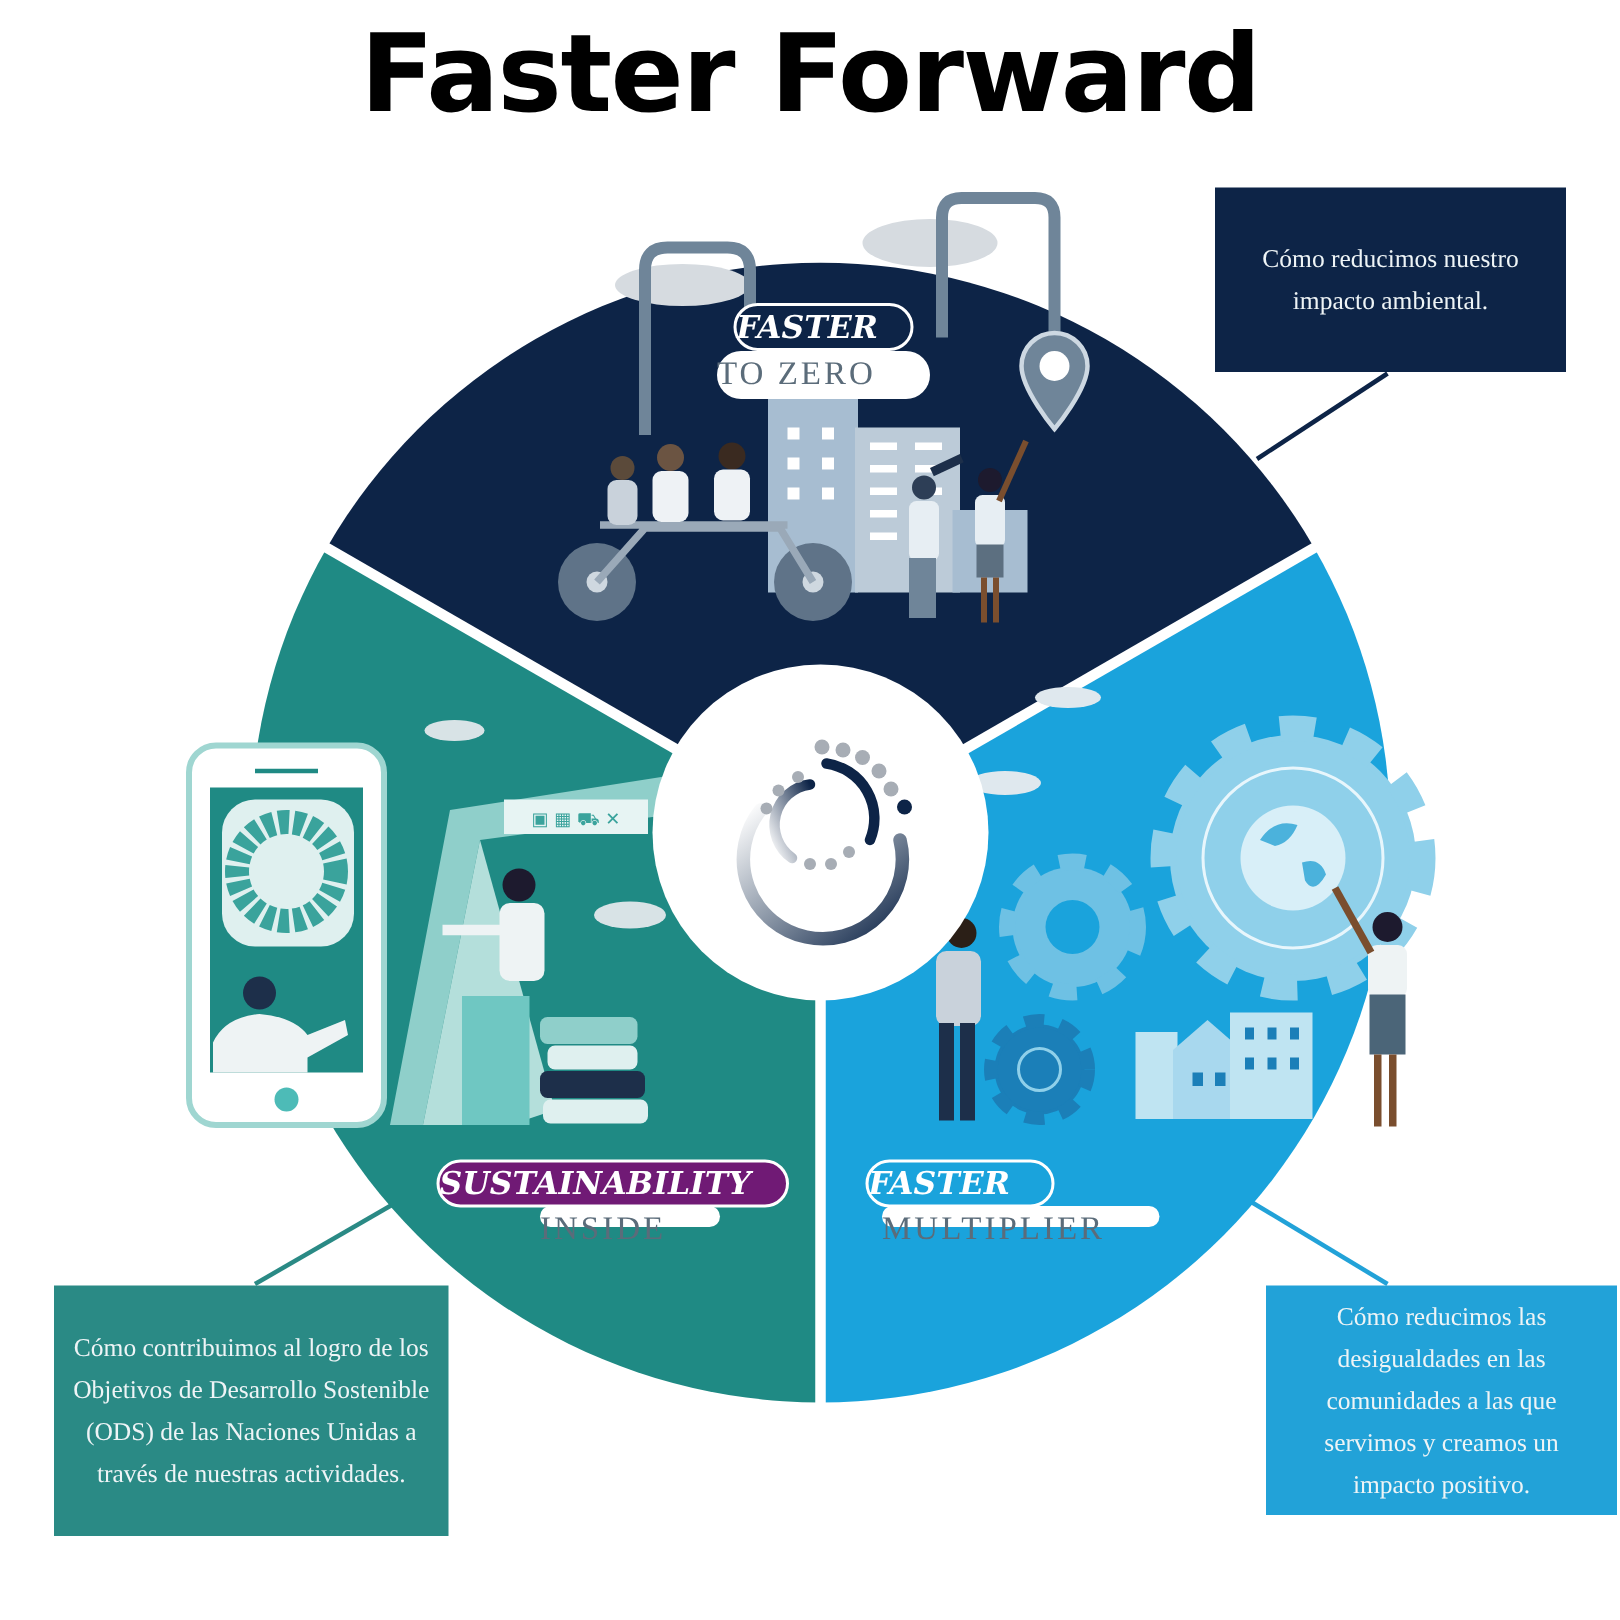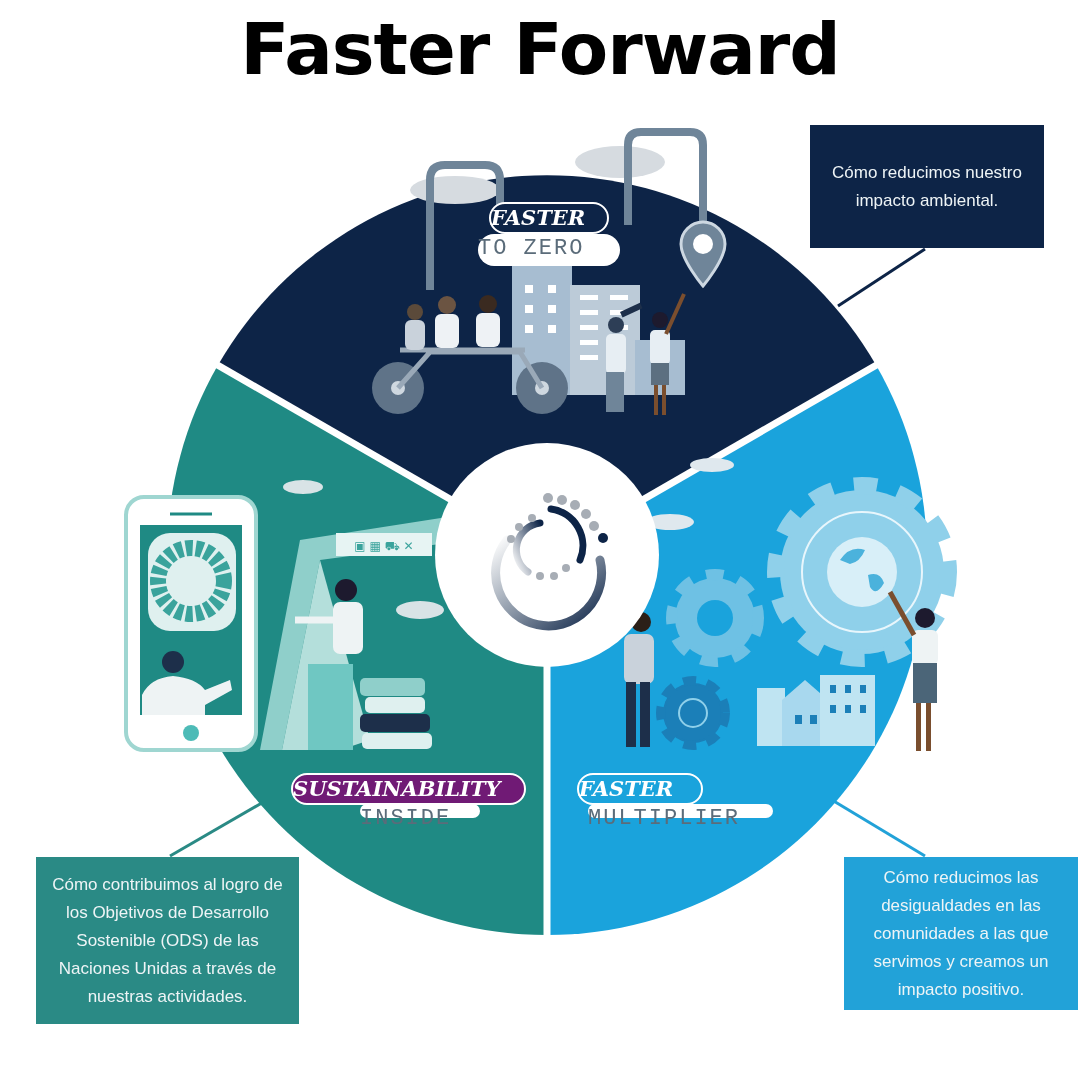--- a/index.html
+++ b/index.html
@@ -1,25 +1,25 @@
 <!DOCTYPE html>
 <html><head>
 <meta charset="utf-8">
 <style>
   html, body { margin: 0; padding: 0; }
   body { width: 1080px; height: 1080px; background: #ffffff; position: relative; overflow: hidden; font-family: "Liberation Sans", sans-serif; }
   .title { position: absolute; left: 0; top: 4px; width: 1080px; text-align: center; font-family: "DejaVu Sans", sans-serif; font-weight: bold; font-size: 72px; letter-spacing: -1px; color: #000; line-height: 90px; }
   svg.wheel { position: absolute; left: 0; top: 0; }
-  .callout { position: absolute; color: #eef4f6; font-family: Liberation Sans, sans-serif; font-size: 17px; line-height: 28px; text-align: center; display: flex; align-items: center; justify-content: center; box-sizing: border-box; padding: 6px 10px; }
+  .callout { position: absolute; color: #eef4f6; font-family: Liberation Serif, serif; font-size: 17px; line-height: 28px; text-align: center; display: flex; align-items: center; justify-content: center; box-sizing: border-box; padding: 6px 10px; }
   .callout.navy { left: 810px; top: 125px; width: 234px; height: 123px; background: #0d2447; }
   .callout.teal { left: 36px; top: 857px; width: 263px; height: 167px; background: #2a8a85; }
   .callout.blue { left: 810px; top: 857px; width: 234px; height: 153px; background: #22a2d8; margin-left: 34px; }
   .pill { position: absolute; box-sizing: border-box; border-radius: 18px; white-space: nowrap; }
   .pill.italic { font-family: "DejaVu Serif", serif; font-style: italic; font-weight: bold; color: #fff; font-size: 21px; line-height: 28px; border: 2px solid #fff; }
-  .pill.mono { font-family: Liberation Mono, monospace; color: #5b6c7a; background: #fff; font-size: 22px; line-height: 30px; letter-spacing: 2px; }
+  .pill.mono { font-family: Liberation Serif, serif; color: #5b6c7a; background: #fff; font-size: 22px; line-height: 30px; letter-spacing: 2px; }
 </style>
 </head>
 <body>
 
 <div class="title">Faster Forward</div>
 
 <svg class="wheel" width="1080" height="1080" viewBox="0 0 1080 1080">
 
   <line x1="925" y1="249" x2="838" y2="306" stroke="#0d2447" stroke-width="3"></line>
   <line x1="267" y1="800" x2="170" y2="856" stroke="#2a8a85" stroke-width="3"></line>

